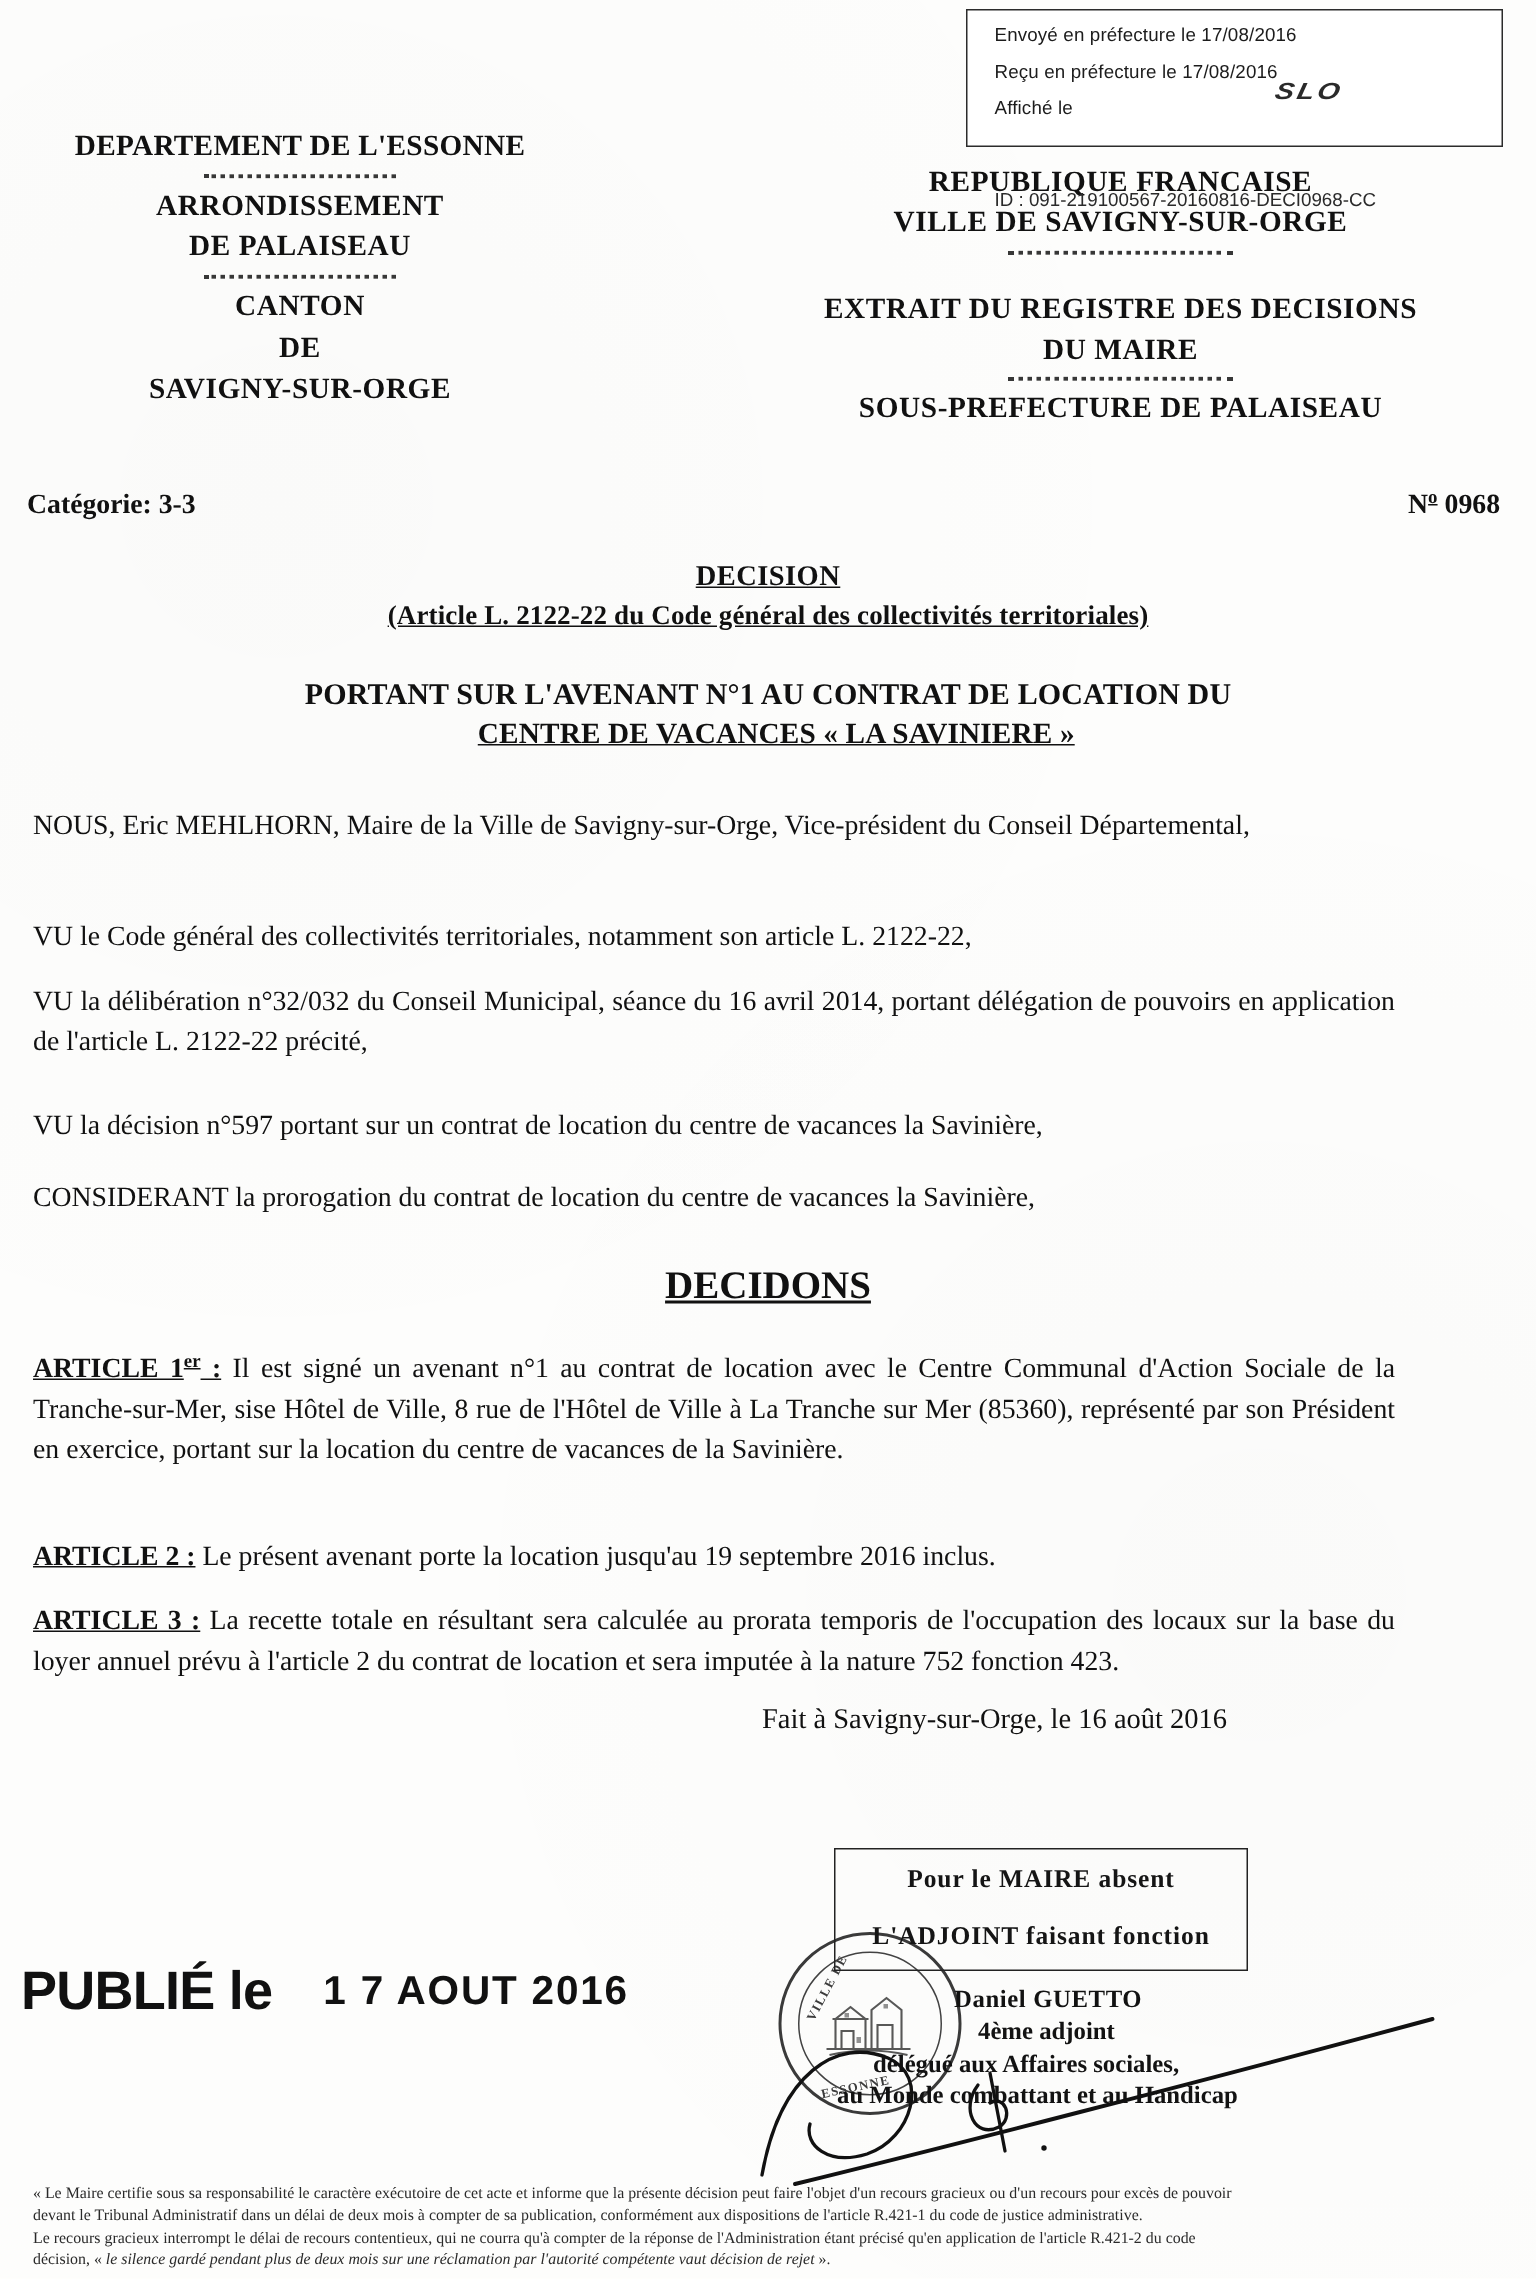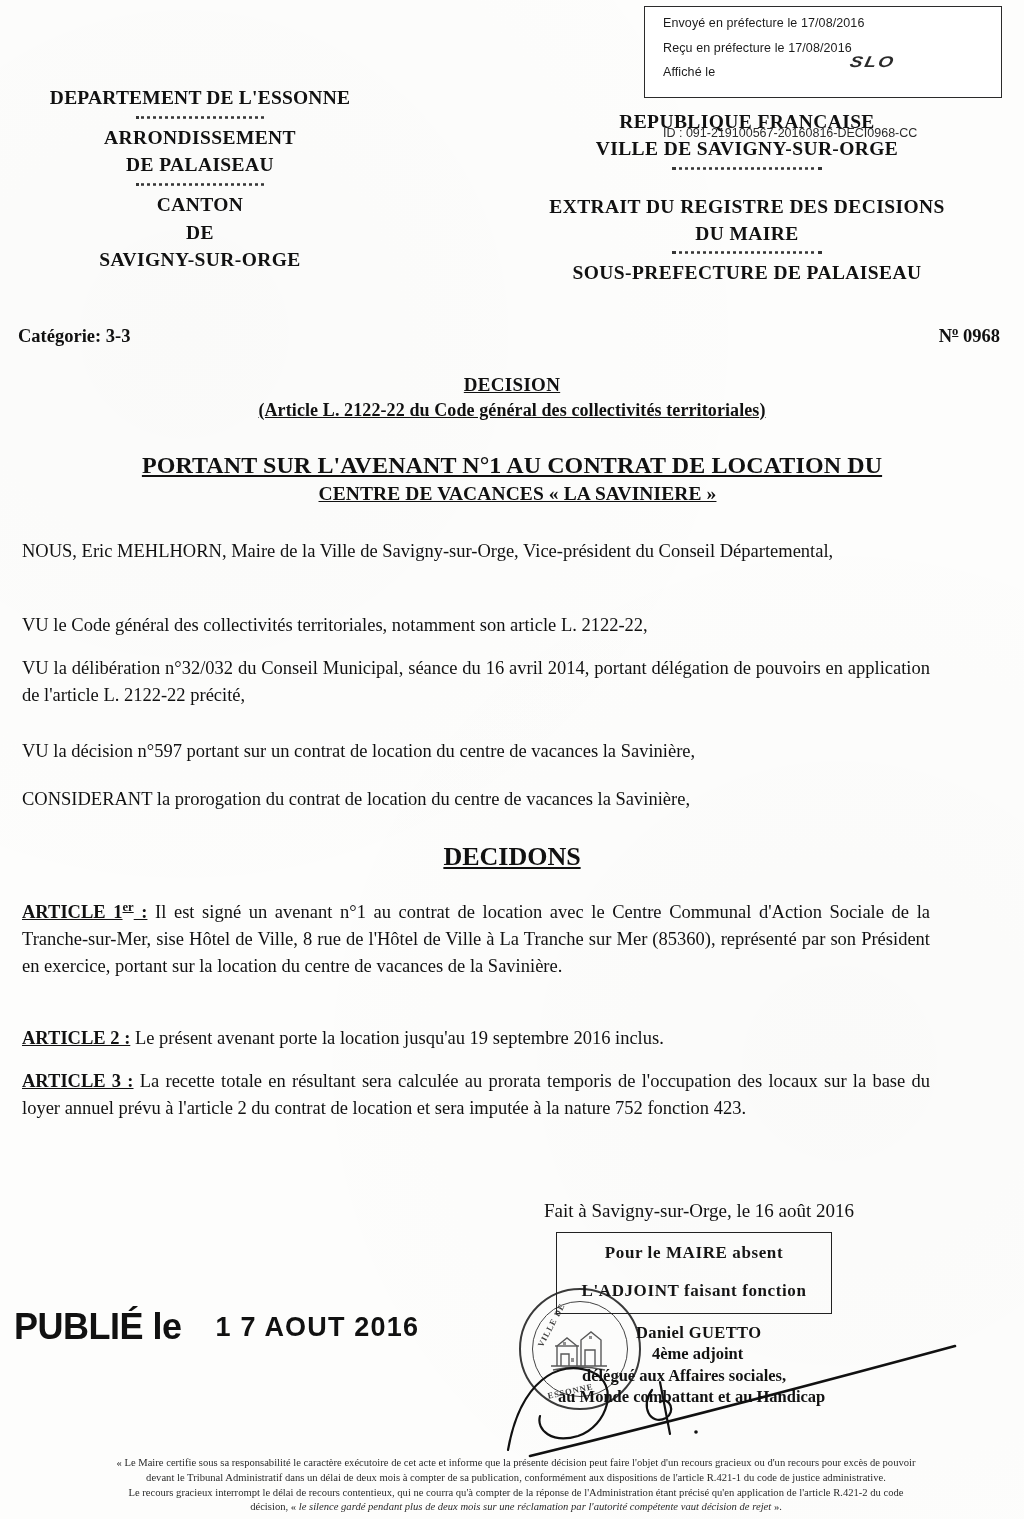--- a/index.html
+++ b/index.html
@@ -73,21 +73,21 @@
     position:absolute; left:0; top:374px; width:1024px; text-align:center;
     font-weight:700;
   }
   #title-block .t1{ font-size:19px; text-decoration:underline; letter-spacing:0.3px; }
   #title-block .t2{ font-size:18px; text-decoration:underline; margin-top:4px; letter-spacing:0.1px; }
 
   #subject-block{
     position:absolute; left:0; top:452px; width:1024px; text-align:center;
     font-weight:700;
   }
-  #subject-block .s1{ font-size:24px; text-decoration:underline; letter-spacing:0.1px; }
+  #subject-block .s1{ font-size:20px; letter-spacing:0.1px; }
   #subject-block .s2{ font-size:19.5px; text-decoration:underline; margin-top:4px; letter-spacing:0.1px;padding-left:11px; }
 
   
   .body-p{
     position:absolute; left:22px; width:908px;
     font-size:18.5px; line-height:1.45; text-align:justify;
     text-justify:inter-word;
   }
   #p-nous{ top:538px; }
   #p-vu1{  top:612px; }
@@ -100,23 +100,22 @@
     font-weight:700; font-size:26px; text-decoration:underline;
   }
   #p-art1{ top:898px; }
   #p-art2{ top:1025px; }
   #p-art3{ top:1068px; }
 
   .art-lbl{ font-weight:700; text-decoration:underline; }
 
   
   #fait-line{
-    position:absolute; left:508px; top:1200px;
+    position:absolute; left:508px; top:1136px;
     font-size:19px;
-    margin-left:36px;
   }
   #maire-stamp{
     position:absolute; left:556px; top:1232px; width:276px; height:82px;
     border:1.6px solid #222; box-sizing:border-box;
     z-index:4;
   }
   #maire-stamp .row{
     text-align:center; font-weight:700; font-size:17px; color:#151515;
     letter-spacing:0.6px;
   }
@@ -172,21 +171,20 @@
   #publie-date{
     font-size:27px; font-weight:700; letter-spacing:1.2px;
     transform:scaleX(1.0);
   }
 
   
   #footer-note{
     position:absolute; left:22px; top:1456px; width:988px;
     font-size:10.6px; line-height:1.40; color:#2a2a2a;
     font-family:"Liberation Serif", serif;
-    text-align:center;
   }
   #footer-note .fl{ white-space:nowrap; }
 
   .u{ text-decoration:underline; }
 </style>
 </head>
 <body>
 
 <div class="page">
 

